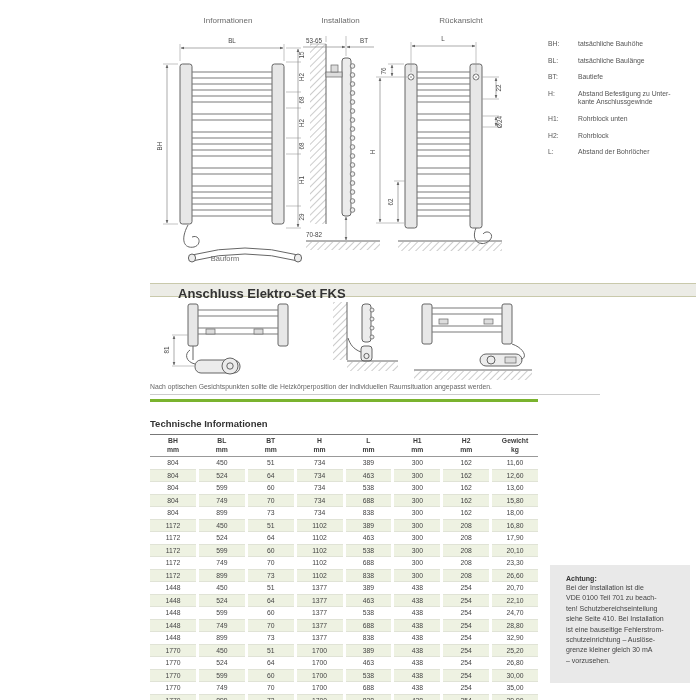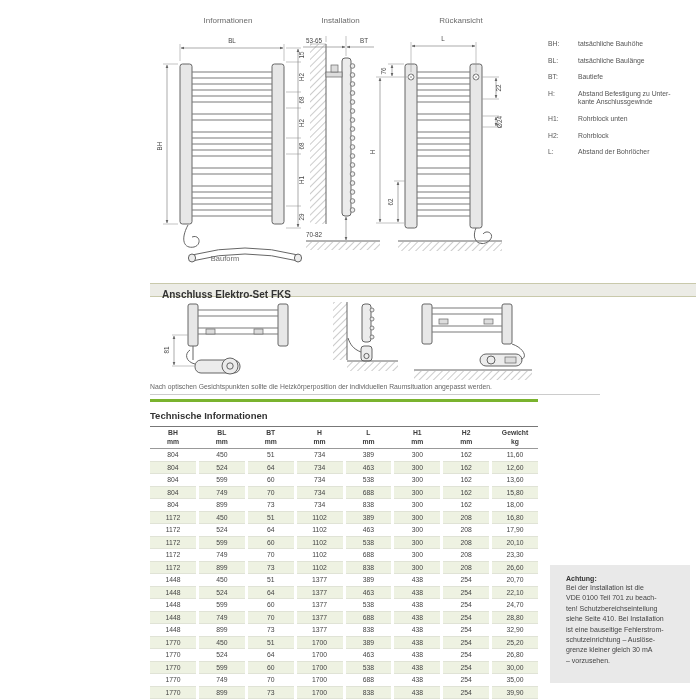--- a/index.html
+++ b/index.html
@@ -25,29 +25,29 @@
                  font-size:7.5px;color:#6b6b6b}
 
   .legend{position:absolute;left:548px;top:40px;width:150px}
   .leg-row{display:flex;margin-bottom:8px;font-size:6.8px;color:#555;line-height:8.6px}
   .leg-key{width:30px;flex:none}
   .leg-text{white-space:pre-line}
 
   .band{position:absolute;left:150px;top:283px;width:546px;height:14px;
         background:#ecece6;border-top:1px solid #c9c9ab;border-bottom:1px solid #c9c9ab;
         box-sizing:border-box}
-  .band span{display:inline-block;font-size:10px;font-weight:bold;color:#333;
-             line-height:12px;margin-left:12px}
+  .band span{display:inline-block;font-size:13px;font-weight:bold;color:#333;
+             line-height:12px;margin-left:28px}
 
   .note{position:absolute;left:150px;top:383px;font-size:6.8px;color:#666}
   .hairline{position:absolute;left:150px;top:394px;width:450px;border-top:1px solid #ccc}
 
   .tech{position:absolute;left:150px;top:399px;width:388px}
   .greenbar{height:3px;width:100%}
-  .tech-title{font-size:9.5px;font-weight:bold;margin:8px 0 5px;color:#333}
+  .tech-title{font-size:9.5px;font-weight:bold;margin:16px 0 5px;color:#333}
   .thead{display:grid;grid-template-columns:repeat(8,1fr);column-gap:3px;
          border-top:1.3px solid #777;border-bottom:1px solid #999;padding:2px 0}
   .hcell{text-align:center;font-size:6.8px;font-weight:bold;line-height:8.5px;color:#3c3c3c}
   .tbody{display:grid;grid-template-columns:repeat(8,1fr);column-gap:3px}
   .cell{text-align:center;font-size:6.8px;line-height:8px;padding:2px 0 1.5px;
         border-bottom:1px solid #e0e3d6;background:#fff;color:#444}
   .cell.alt{background:#eef2e2}
 
   .warn{position:absolute;left:550px;top:565px;width:140px;height:118px;
         box-sizing:border-box;padding:10px 8px 0 16px}

